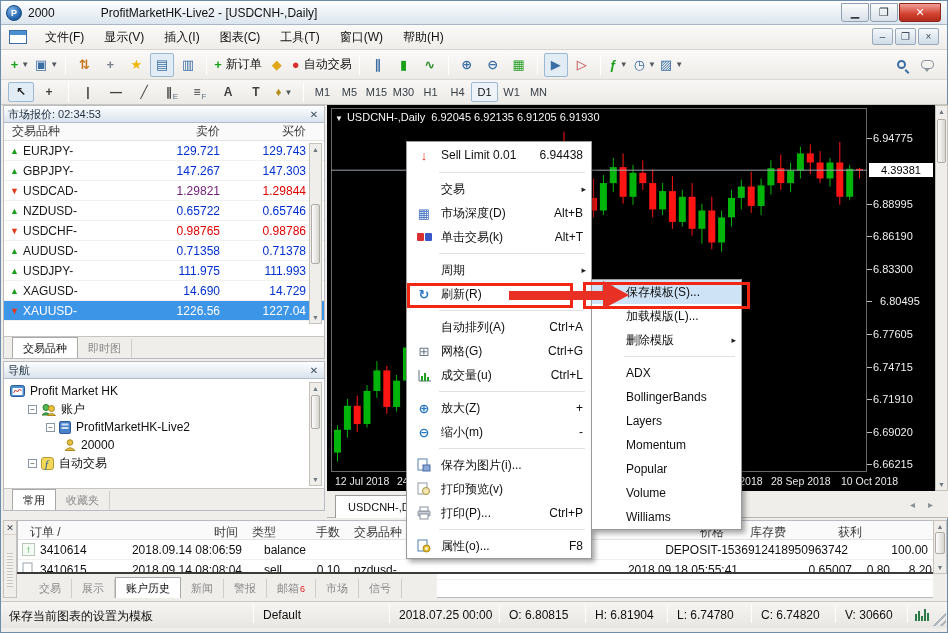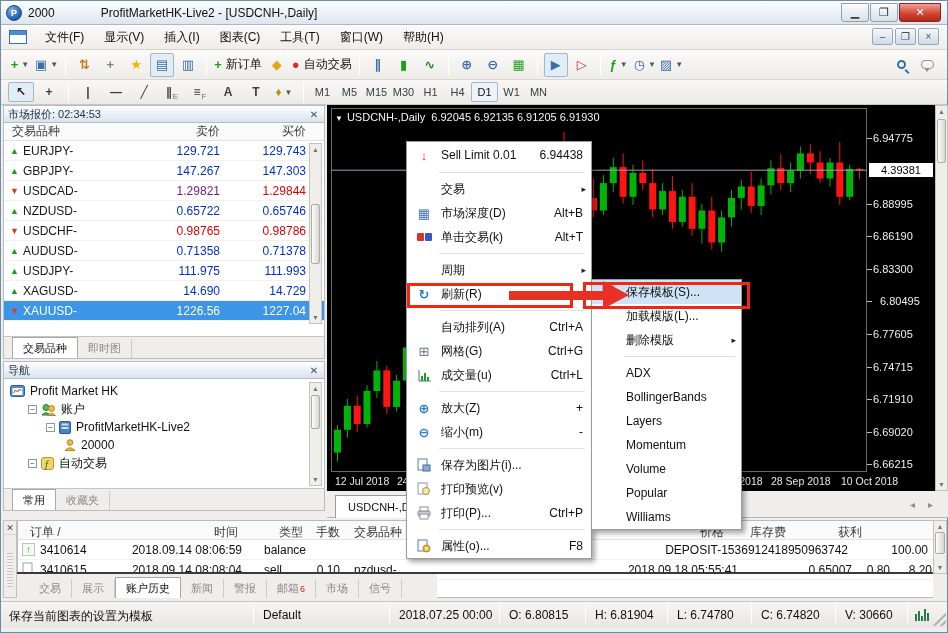--- a/index.html
+++ b/index.html
@@ -621,21 +621,21 @@
   </div>
 
   <div class="abs grip-strip">
     <div class="grip-x">✕</div>
     <div class="grip-tex"></div>
   </div>
   <div class="abs terminal" id="terminal">
       <div class="t-head">
         <span class="t-cell" style="left: 12px; text-align: left; top: 3px;">订单 /</span>
         <span class="t-cell" style="left: 140px; width: 80px; text-align: right; top: 3px;">时间</span>
-        <span class="t-cell" style="left: 261px; text-align: left; top: 3px;">类型</span>
+        <span class="t-cell" style="left: 234px; text-align: left; top: 3px;">类型</span>
         <span class="t-cell" style="left: 282px; width: 40px; text-align: right; top: 3px;">手数</span>
         <span class="t-cell" style="left: 336px; text-align: left; top: 3px;">交易品种</span>
         <span class="t-cell" style="left: 682px; text-align: left; top: 3px;">价格</span>
         <span class="t-cell" style="left: 732px; text-align: left; top: 3px;">库存费</span>
         <span class="t-cell" style="left: 820px; text-align: left; top: 3px;">获利</span>
       </div>
       <div class="t-row" style="top: 19px;">
         <span class="t-upicon" style="position: absolute; left: 4px; top: 3px;">↑</span>
         <span class="t-cell" style="left: 22px; text-align: left; top: 3px;">3410614</span>
         <span class="t-cell" style="left: 104px; width: 120px; text-align: right; top: 3px;">2018.09.14 08:06:59</span>
@@ -877,25 +877,25 @@
       <div class="menu-item">
         <span class="gut"></span>
         <span class="mlabel">Layers</span>
       </div>
       <div class="menu-item">
         <span class="gut"></span>
         <span class="mlabel">Momentum</span>
       </div>
       <div class="menu-item">
         <span class="gut"></span>
+        <span class="mlabel">Popular</span>
+      </div>
+      <div class="menu-item">
+        <span class="gut"></span>
         <span class="mlabel">Volume</span>
-      </div>
-      <div class="menu-item">
-        <span class="gut"></span>
-        <span class="mlabel">Popular</span>
       </div>
       <div class="menu-item">
         <span class="gut"></span>
         <span class="mlabel">Williams</span>
       </div>
     </div>
   <div class="redbox" style="left:406px;top:282px;width:166px;height:25px"></div>
   <div class="redbox" style="left:582px;top:281px;width:167px;height:27px"></div>
   <div class="arr-tail" style="left:508px;top:290px;width:96px"></div>
   <div class="arr-head" style="left:602px;top:280px"></div>

